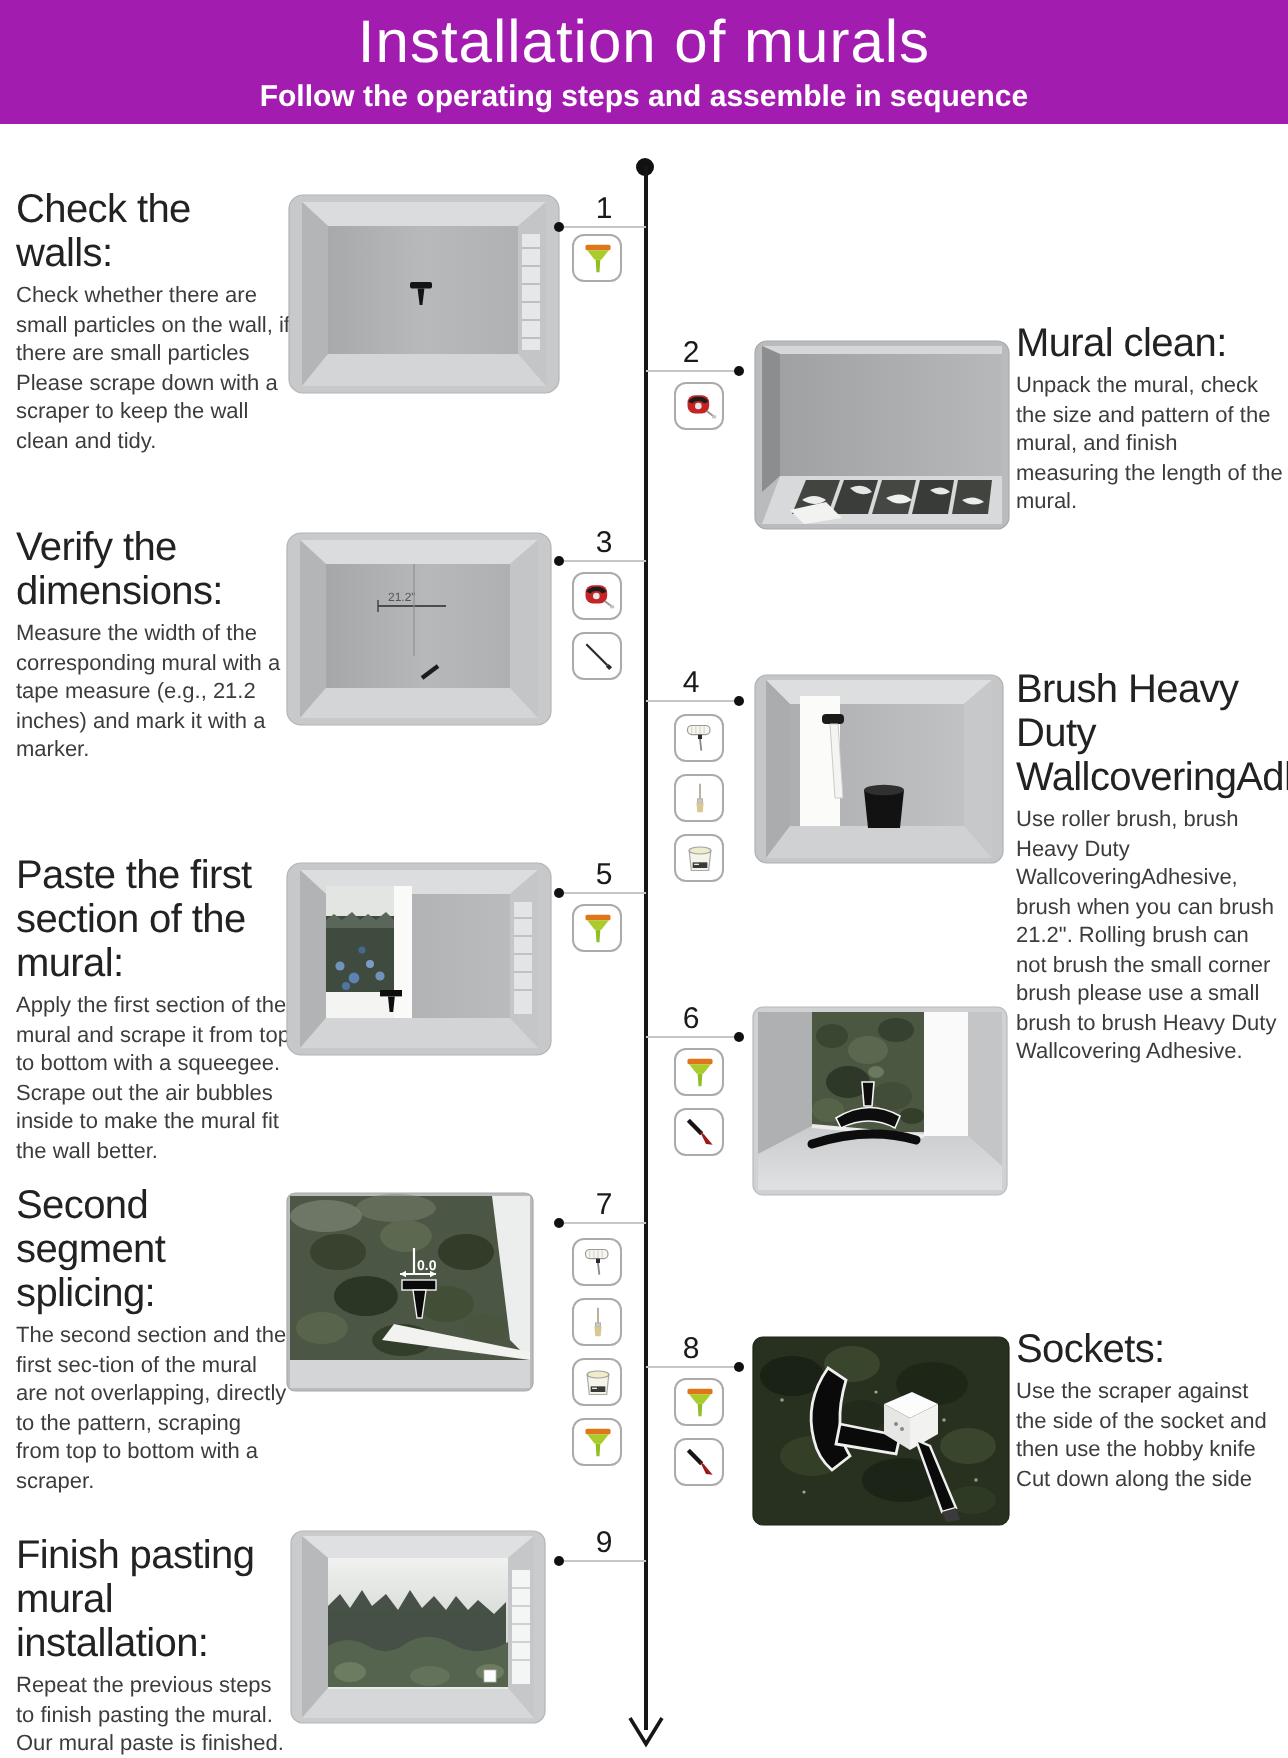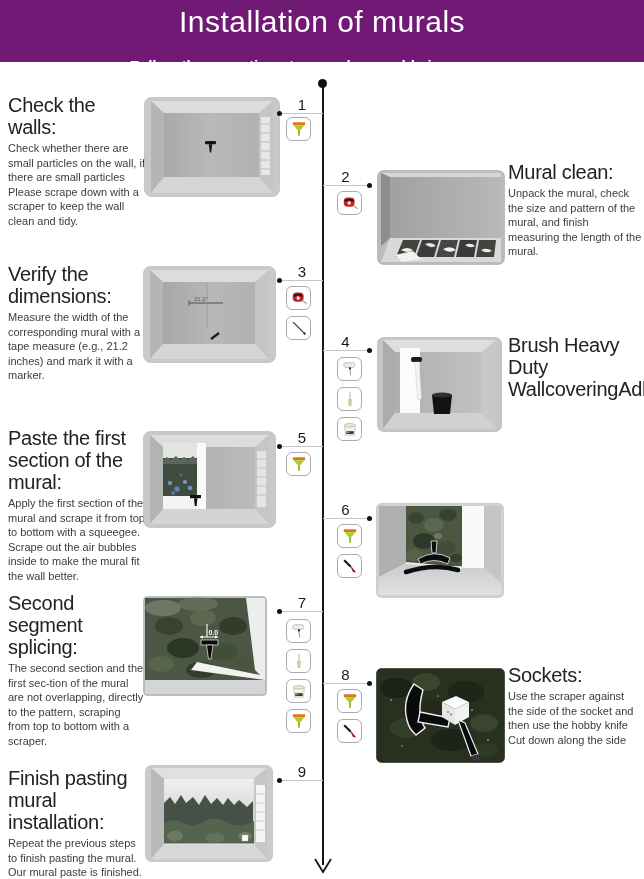--- a/index.html
+++ b/index.html
@@ -1,21 +1,21 @@
 <!DOCTYPE html>
 <html><head>
 <meta charset="utf-8">
 <style>
   html,body{margin:0;padding:0;background:#fff;}
   .canvas{position:relative;width:644px;height:879px;background:#fff;overflow:hidden;
           font-family:"Liberation Sans", sans-serif;}
   
-  .header{position:absolute;left:0;top:0;width:644px;height:62px;background:#701a75;color:#fff;text-align:center;}
+  .header{position:absolute;left:0;top:0;width:644px;height:62px;background:#a21caf;color:#fff;text-align:center;}
   .header .title{font-size:30px;font-weight:400;margin-top:5px;letter-spacing:0.5px;}
-  .header .subtitle{font-size:15px;font-weight:bold;margin-top:18px;}
+  .header .subtitle{font-size:15px;font-weight:bold;margin-top:1px;}
   
   .tline{position:absolute;left:322px;top:83px;width:2px;height:782px;background:#161616;}
   .tdot{position:absolute;left:318px;top:79px;width:9px;height:9px;border-radius:50%;background:#111;}
   .tarrow{position:absolute;left:313px;top:857px;}
   
   .connector{position:absolute;height:1px;background:#c6c6c6;}
   .connector.l{left:281px;width:42px;}
   .connector.r{left:323px;width:45px;}
   .connector .dot{position:absolute;top:-2px;width:5px;height:5px;border-radius:50%;background:#111;}
   .connector.l .dot{left:-4px;}
@@ -222,20 +222,21 @@
     <polygon points="105,15 119,3 119,92 105,76" fill="#c6c8ca"></polygon>
     <polygon points="18,76 105,76 119,92 6,92" fill="#cfd1d3"></polygon>
     <rect x="23" y="11" width="20" height="65" fill="#fbfbfa"></rect>
     <rect x="34" y="20" width="11" height="5" rx="2" fill="#1b1b1b"></rect>
     <polygon points="38,25 42,25 44.5,62 40.5,62" fill="#f4f4f2" stroke="#c9c9c9" stroke-width="0.5"></polygon>
     <polygon points="55,58 75,58 73,77 57,77" fill="#121212"></polygon>
     <ellipse cx="65" cy="58" rx="10" ry="2.6" fill="#303030"></ellipse>
   </svg>
   <div class="tb r" style="left:508px;top:334px">
     <h3>Brush Heavy Duty WallcoveringAdhesive:</h3>
+    <p>Use roller brush, brush Heavy Duty WallcoveringAdhesive, brush when you can brush 21.2". Rolling brush can not brush the small corner brush please use a small brush to brush Heavy Duty Wallcovering Adhesive.</p>
   </div>
 
   <div class="tb" style="left:8px;top:427px">
     <h3>Paste the first section of the mural:</h3>
     <p>Apply the first section of the mural and scrape it from top to bottom with a squeegee. Scrape out the air bubbles inside to make the mural fit the wall better.</p>
   </div>
   <svg class="simg" style="left:143px;top:431px" width="133" height="97" viewBox="0 0 133 97">
     <defs>
         <linearGradient id="bw5" x1="0" y1="0" x2="1" y2="0">
       <stop offset="0" stop-color="#aaacae"></stop>

